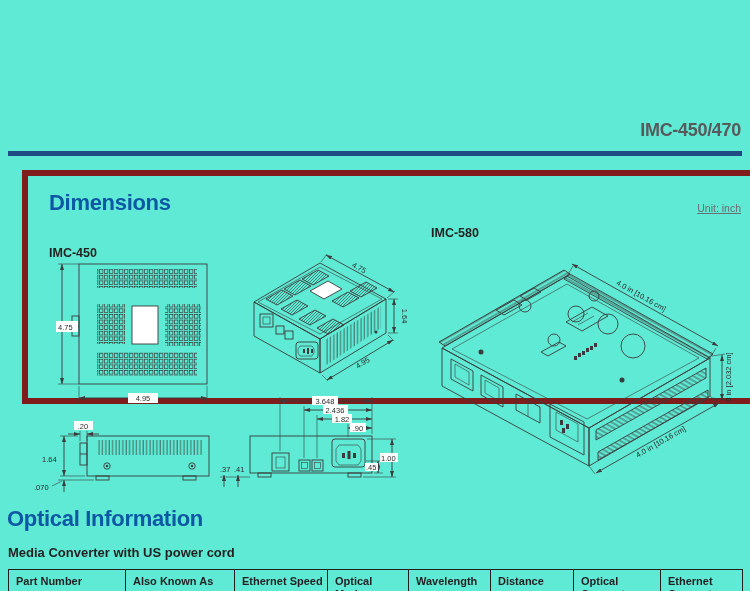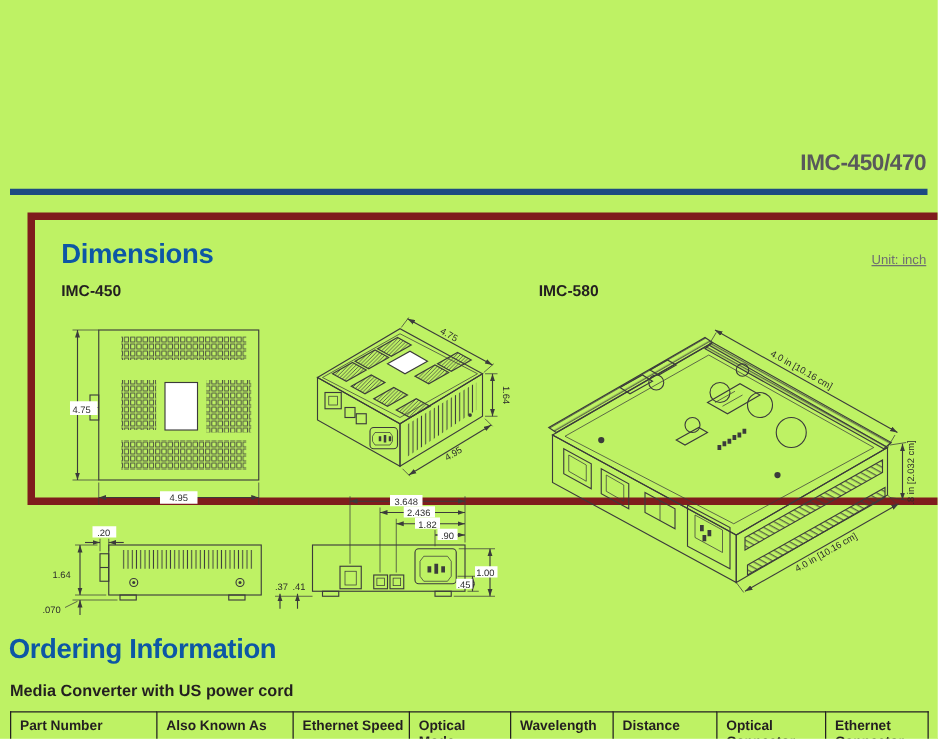--- a/index.html
+++ b/index.html
@@ -1,27 +1,27 @@
 <!DOCTYPE html>
 <html><head>
 <meta charset="utf-8">
 <style>
   html,body{margin:0;padding:0;}
-  .page{position:relative;width:750px;height:591px;overflow:hidden;background:#bef264;
+  .page{position:relative;width:750px;height:591px;overflow:hidden;background:#5eead4;
         font-family:"Liberation Sans",sans-serif;color:#231f20;}
   .product-title{position:absolute;right:9px;top:120px;font-size:18px;font-weight:bold;
         color:#58595b;letter-spacing:-0.3px;}
   .navy-rule{position:absolute;left:8px;top:151px;width:734px;height:5px;background:#1d4b82;}
   .dim-box{position:absolute;left:22px;top:170px;width:736px;height:234px;
         border:6px solid #7f1d1d;box-sizing:border-box;}
   .dim-heading{position:absolute;left:21px;top:14px;margin:0;font-size:22px;font-weight:bold;
         color:#0d57a5;letter-spacing:-0.3px;}
   .unit-note{position:absolute;right:11px;top:26px;font-size:10.5px;color:#6d6e71;text-decoration:underline;}
   .model-label{position:absolute;top:50px;font-size:12.5px;font-weight:bold;color:#231f20;}
-  .model-left{left:21px;}
+  .model-left{left:21px;margin-top:20px;}
   .model-right{left:403px;}
   .drawings{position:absolute;left:0;top:74px;width:733px;height:246px;}
   .draw line,.draw rect,.draw polygon,.draw polyline,.draw circle,.draw path{
         stroke:#3b3b3b;stroke-width:0.9;fill:none;}
   .draw .f{fill:#3b3b3b;stroke:none;}
   .draw .bg{fill:#ffffff;stroke:none;}
   .draw .cut{fill:#ffffff;}
   .draw .thin{stroke-width:0.6;}
   .draw text{font-family:"Liberation Sans",sans-serif;font-size:7.5px;fill:#2b2b2b;
         stroke:none;}
@@ -274,21 +274,21 @@
         <text x="146" y="76">.45</text>
         <line x1="147" y1="45" x2="176" y2="45" class="thin"></line>
         <line x1="143" y1="83" x2="176" y2="83" class="thin"></line>
         <line x1="172" y1="45" x2="172" y2="83" marker-start="url(#as)" marker-end="url(#ae)"></line>
         <rect class="bg" x="160" y="59" width="18" height="9"></rect>
         <text x="161" y="67">1.00</text>
       </g>
     </svg>
   </div>
 
-  <h2 class="ord-heading">Ordering Information</h2>
+  <h2 class="ord-heading">Optical Information</h2>
   <div class="ord-sub">Media Converter with US power cord</div>
 
   <table class="ord-table">
     <colgroup>
       <col style="width:117px">
         <col style="width:109px">
         <col style="width:93px">
         <col style="width:81px">
       <col style="width:82px">
         <col style="width:83px">

